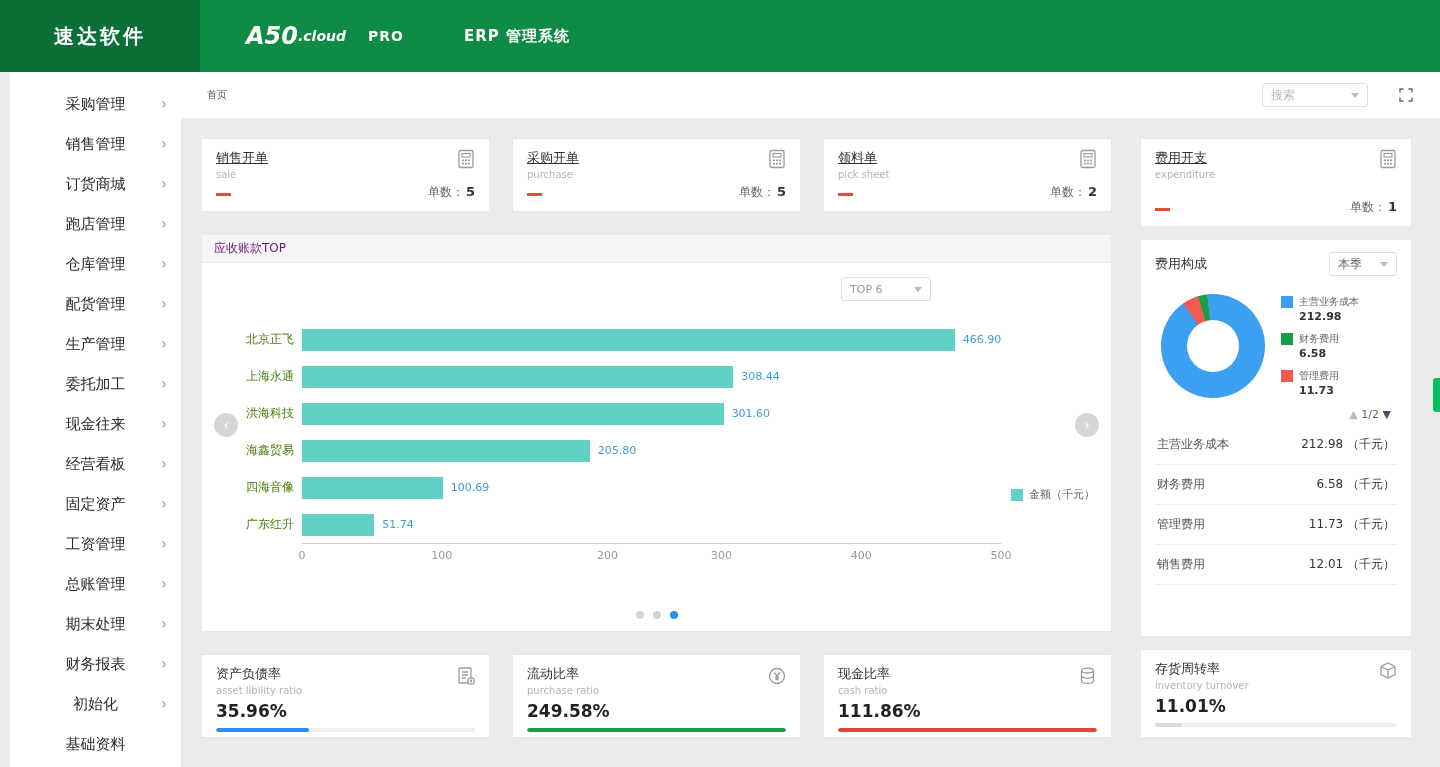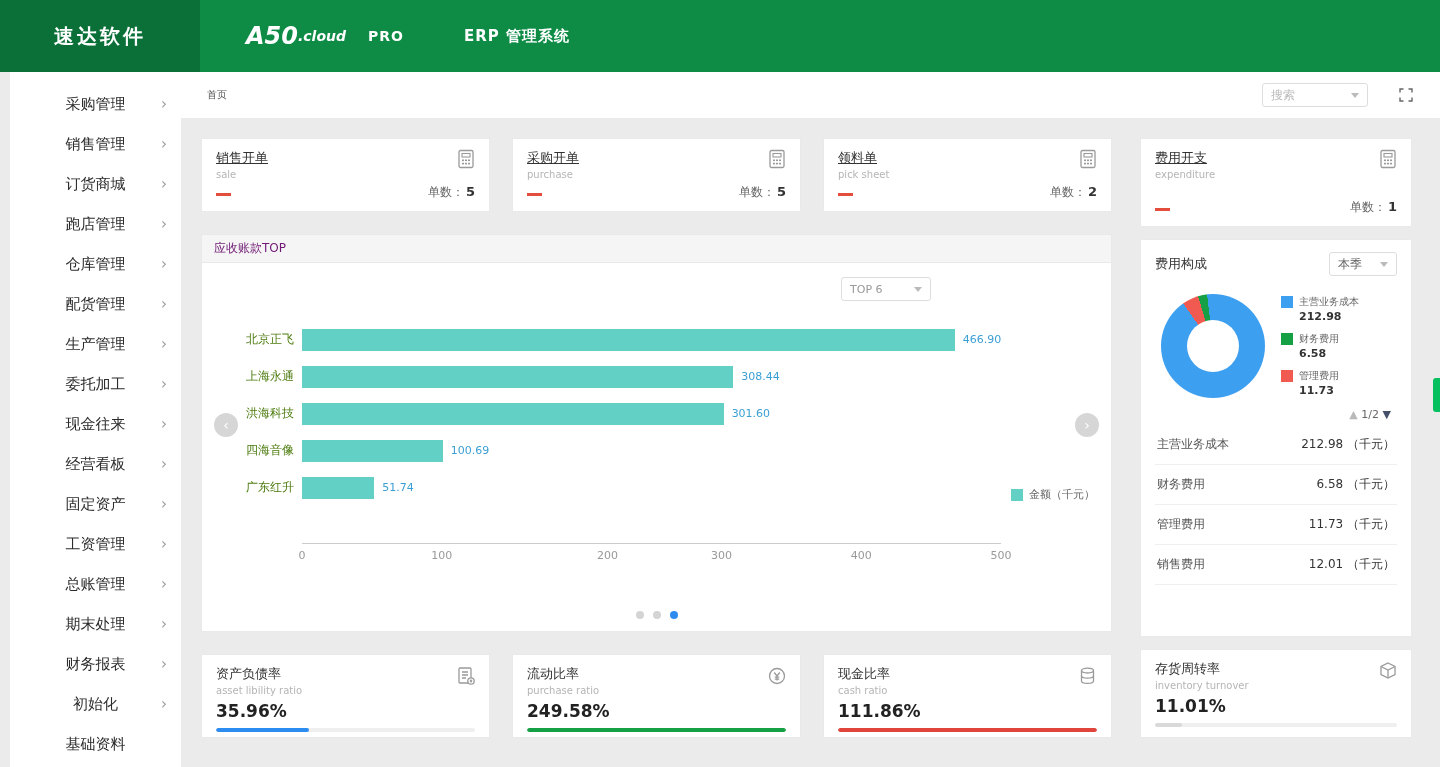--- a/index.html
+++ b/index.html
@@ -267,20 +267,27 @@
                 </div>
               </div>
               <div class="bar-row">
                 <span class="bar-label">洪海科技</span>
                 <div class="bar-track">
                   <div class="bar" style="width: 60.32%; background: rgb(98, 208, 197);"></div>
                   <span class="bar-value">301.60</span>
                 </div>
               </div>
               <div class="bar-row">
+                <span class="bar-label">海鑫贸易</span>
+                <div class="bar-track">
+                  <div class="bar" style="width: 41.16%; background: rgb(98, 208, 197);"></div>
+                  <span class="bar-value">205.80</span>
+                </div>
+              </div>
+              <div class="bar-row">
                 <span class="bar-label">四海音像</span>
                 <div class="bar-track">
                   <div class="bar" style="width: 20.138%; background: rgb(98, 208, 197);"></div>
                   <span class="bar-value">100.69</span>
                 </div>
               </div>
               <div class="bar-row">
                 <span class="bar-label">广东红升</span>
                 <div class="bar-track">
                   <div class="bar" style="width: 10.348%; background: rgb(98, 208, 197);"></div>

